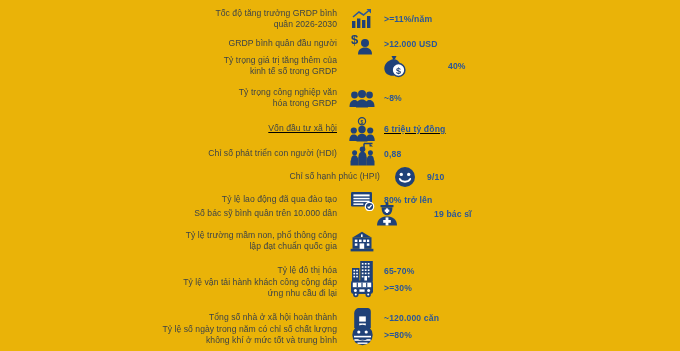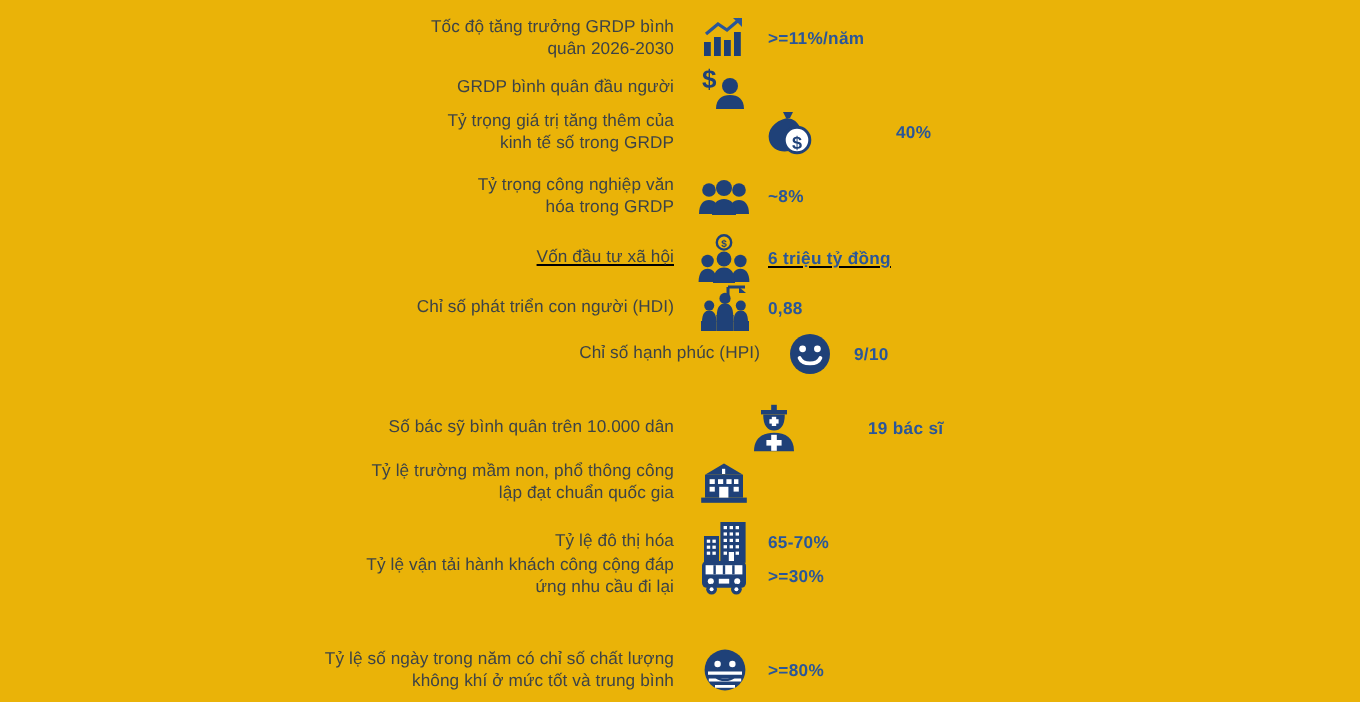--- a/index.html
+++ b/index.html
@@ -79,20 +79,21 @@
     </div>
     <div class="kpi-row" style="top: 31px;">
       <div class="kpi-label">GRDP bình quân đầu người</div>
       <div class="kpi-icon">
         <svg width="24" height="23" viewBox="0 0 24 23">
       <text x="1" y="11" font-family="Liberation Sans, sans-serif" font-size="13" font-weight="bold" fill="#1f4178">$</text>
       <circle cx="15" cy="10" r="4" fill="#1f4178"></circle>
       <path d="M8 21.5 C8 16.5 11 14.5 15 14.5 C19 14.5 22 16.5 22 21.5 Z" fill="#1f4178"></path>
     </svg>
       </div>
+      <div class="kpi-value">&gt;12.000 USD</div>
     </div>
     <div class="kpi-row" style="top: 53px; gap: 32px;">
       <div class="kpi-label">Tỷ trọng giá trị tăng thêm của
 kinh tế số trong GRDP</div>
       <div class="kpi-icon">
         <svg width="24" height="24" viewBox="0 0 24 24">
       <path d="M9.5 2 L14.5 2 L13 5 L11 5 Z" fill="#1f4178"></path>
       <path d="M11.5 5 C5 6.5 1.5 11 2.5 16 C3.4 20.3 8 22.5 12.5 21.5 C11 19.8 10.4 17.5 11 15 C11.8 11.5 14.8 9.3 18 9.6 C17 7.3 14.8 5.3 11.5 5 Z" fill="#1f4178"></path>
       <circle cx="16.5" cy="16" r="6.4" fill="#ffffff" stroke="#1f4178" stroke-width="1.5"></circle>
       <text x="16.5" y="20.3" text-anchor="middle" font-family="Liberation Sans, sans-serif" font-size="9" font-weight="bold" fill="#1f4178">$</text>
@@ -154,20 +155,35 @@
       <div class="kpi-label">Chỉ số hạnh phúc (HPI)</div>
       <div class="kpi-icon">
         <svg width="22" height="22" viewBox="0 0 22 22">
       <circle cx="11" cy="11" r="10" fill="#1f4178"></circle>
       <circle cx="7.3" cy="8.4" r="1.7" fill="#ffffff"></circle>
       <circle cx="14.7" cy="8.4" r="1.7" fill="#ffffff"></circle>
       <path d="M5.8 13 C7.3 16.6 14.7 16.6 16.2 13" stroke="#ffffff" stroke-width="1.9" fill="none" stroke-linecap="round"></path>
     </svg>
       </div>
       <div class="kpi-value">9/10</div>
+    </div>
+    <div class="kpi-row" style="top: 187px;">
+      <div class="kpi-label">Tỷ lệ lao động đã qua đào tạo</div>
+      <div class="kpi-icon">
+        <svg width="25" height="21" viewBox="0 0 25 21">
+      <rect x="1" y="2" width="21" height="14.5" rx="1.2" fill="#1f4178"></rect>
+      <rect x="3.4" y="4.4" width="16.2" height="2" fill="#ffffff"></rect>
+      <rect x="3.4" y="7.8" width="16.2" height="1.5" fill="#ffffff"></rect>
+      <rect x="3.4" y="10.6" width="16.2" height="1.5" fill="#ffffff"></rect>
+      <rect x="3.4" y="13.4" width="10" height="1.5" fill="#ffffff"></rect>
+      <circle cx="19.5" cy="16.5" r="4.2" fill="#1f4178" stroke="#ffffff" stroke-width="1.2"></circle>
+      <path d="M17.6 16.6 L19 18 L21.6 15" stroke="#ffffff" stroke-width="1.3" fill="none"></path>
+    </svg>
+      </div>
+      <div class="kpi-value">80% trở lên</div>
     </div>
     <div class="kpi-row" style="top: 201px; gap: 25px;">
       <div class="kpi-label">Số bác sỹ bình quân trên 10.000 dân</div>
       <div class="kpi-icon">
         <svg width="22" height="24" viewBox="0 0 22 24">
       <path d="M4.5 5.2 L17.5 5.2 L17.5 3 L4.5 3 Z" fill="#1f4178"></path>
       <rect x="9.6" y="0.4" width="2.8" height="3.2" fill="#1f4178"></rect>
       <path d="M5.6 5.2 C5.6 11 7.9 13.2 11 13.2 C14.1 13.2 16.4 11 16.4 5.2 Z" fill="#1f4178"></path>
       <rect x="9.9" y="6.4" width="2.2" height="4.6" fill="#ffffff"></rect>
       <rect x="8.7" y="7.6" width="4.6" height="2.2" fill="#ffffff"></rect>
@@ -242,20 +258,31 @@
       <circle cx="19.6" cy="11.6" r="1.5" fill="#ffffff"></circle>
       <rect x="10.4" y="10.4" width="5.2" height="2.4" fill="#ffffff"></rect>
       <circle cx="6.8" cy="15.6" r="2.7" fill="#1f4178"></circle>
       <circle cx="19.2" cy="15.6" r="2.7" fill="#1f4178"></circle>
       <circle cx="6.8" cy="15.6" r="1" fill="#ffffff"></circle>
       <circle cx="19.2" cy="15.6" r="1" fill="#ffffff"></circle>
     </svg>
       </div>
       <div class="kpi-value">&gt;=30%</div>
     </div>
+    <div class="kpi-row" style="top: 305px;">
+      <div class="kpi-label">Tổng số nhà ở xã hội hoàn thành</div>
+      <div class="kpi-icon">
+        <svg width="19" height="22" viewBox="0 0 19 22">
+      <path d="M1.2 6.6 C1.2 3 3.4 1 6.4 1 L14.6 1 C16.6 1 17.8 2.4 17.8 4.6 L17.8 21 L1.2 21 Z" fill="#1f4178"></path>
+      <rect x="6.2" y="9.4" width="6.6" height="5.2" fill="#ffffff"></rect>
+      <rect x="6.2" y="16.4" width="6.6" height="4.6" fill="#ffffff"></rect>
+    </svg>
+      </div>
+      <div class="kpi-value">~120.000 căn</div>
+    </div>
     <div class="kpi-row" style="top: 322px;">
       <div class="kpi-label">Tỷ lệ số ngày trong năm có chỉ số chất lượng
 không khí ở mức tốt và trung bình</div>
       <div class="kpi-icon">
         <svg width="23" height="22" viewBox="0 0 23 22">
       <circle cx="11.5" cy="11" r="10.2" fill="#1f4178"></circle>
       <circle cx="7.8" cy="8" r="1.6" fill="#ffffff"></circle>
       <circle cx="15.2" cy="8" r="1.6" fill="#ffffff"></circle>
       <path d="M3 12.6 L20 12.6" stroke="#ffffff" stroke-width="1.6"></path>
       <path d="M3.4 16 L19.6 16" stroke="#ffffff" stroke-width="1.6"></path>

